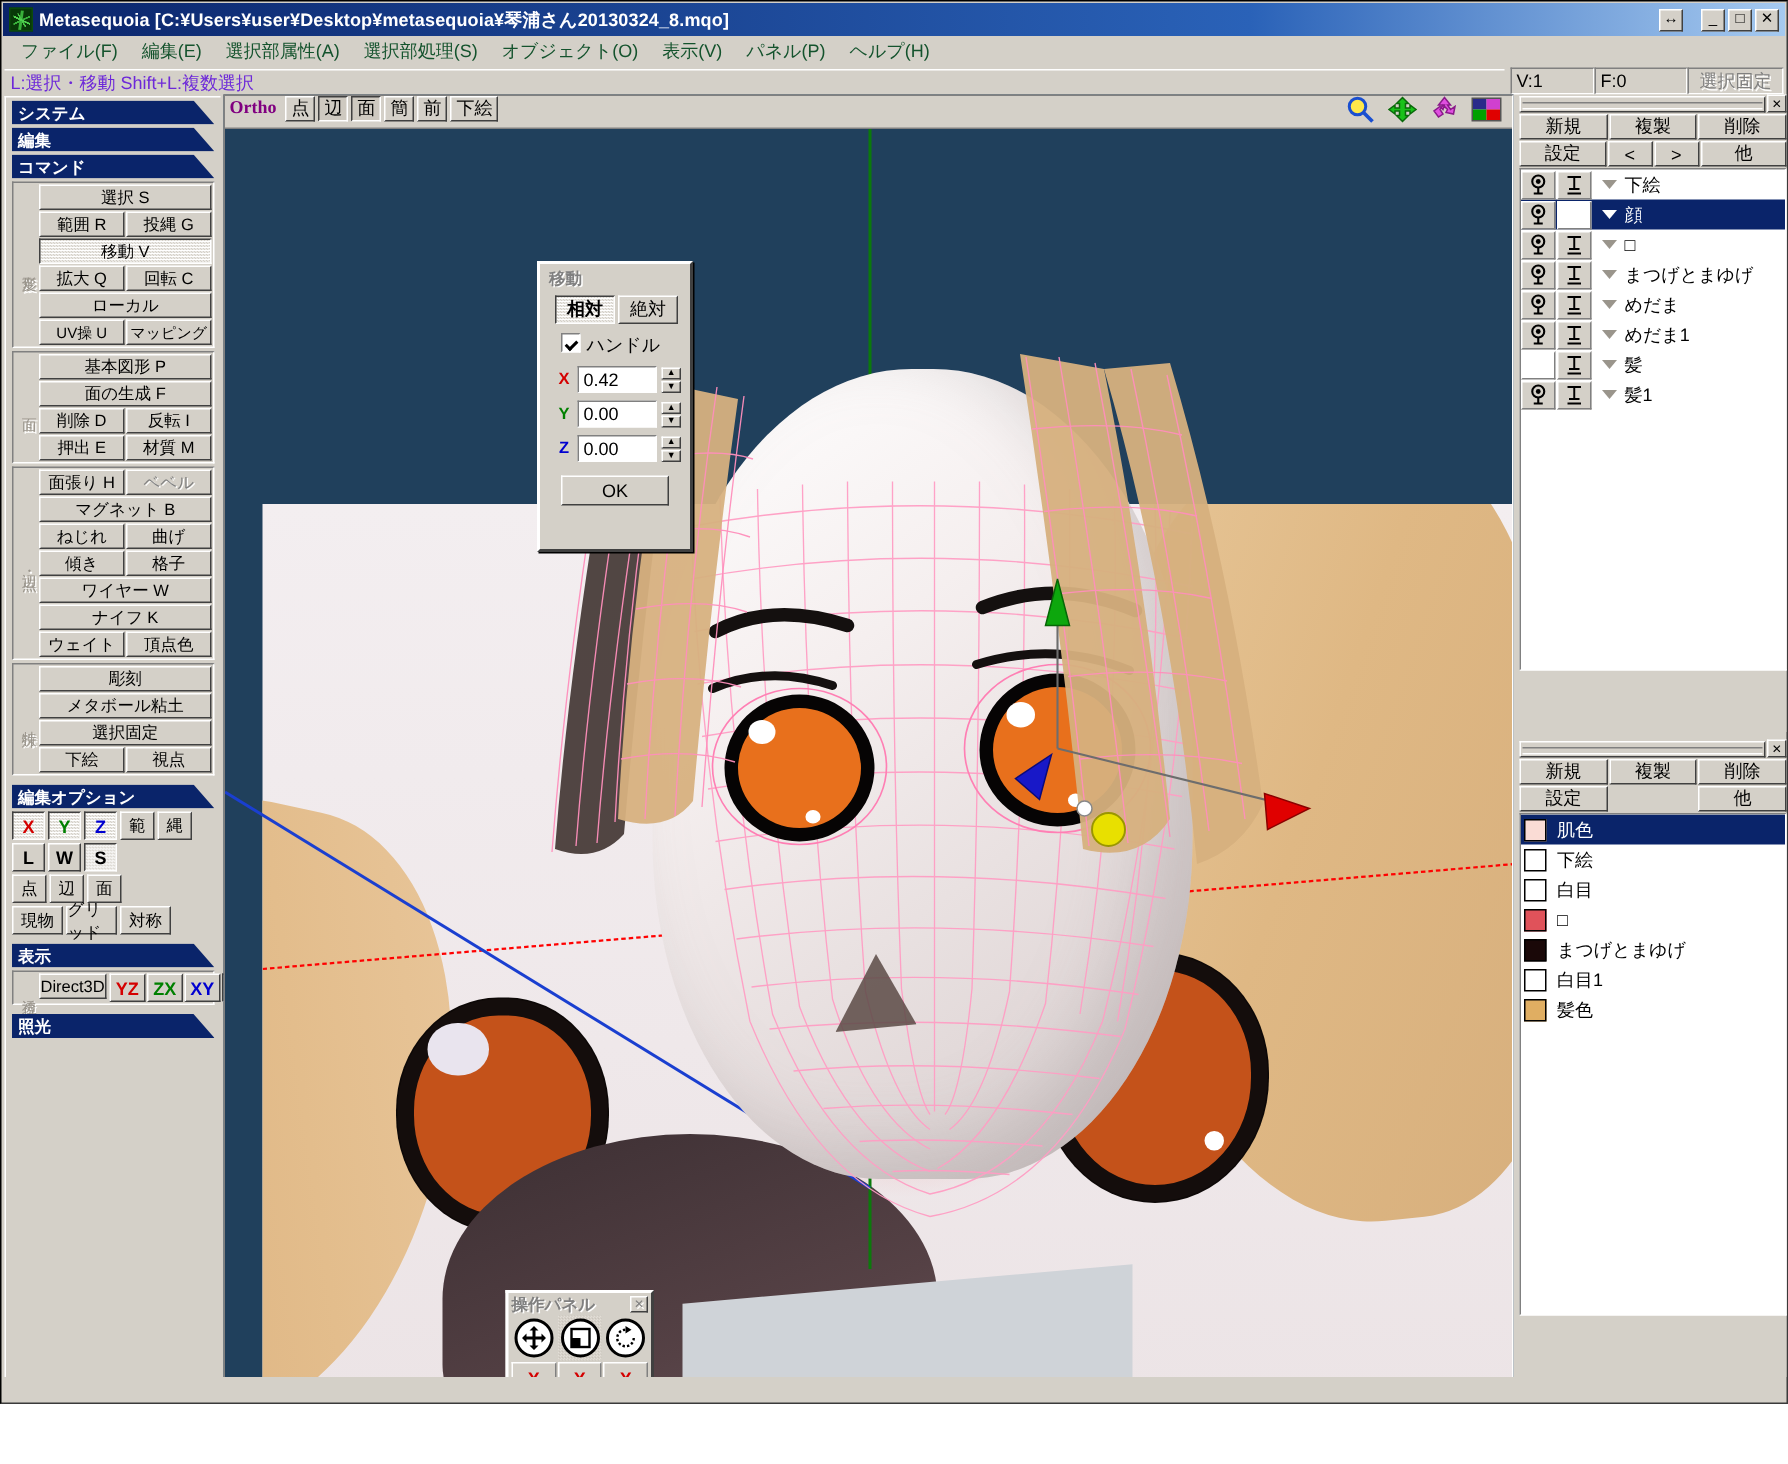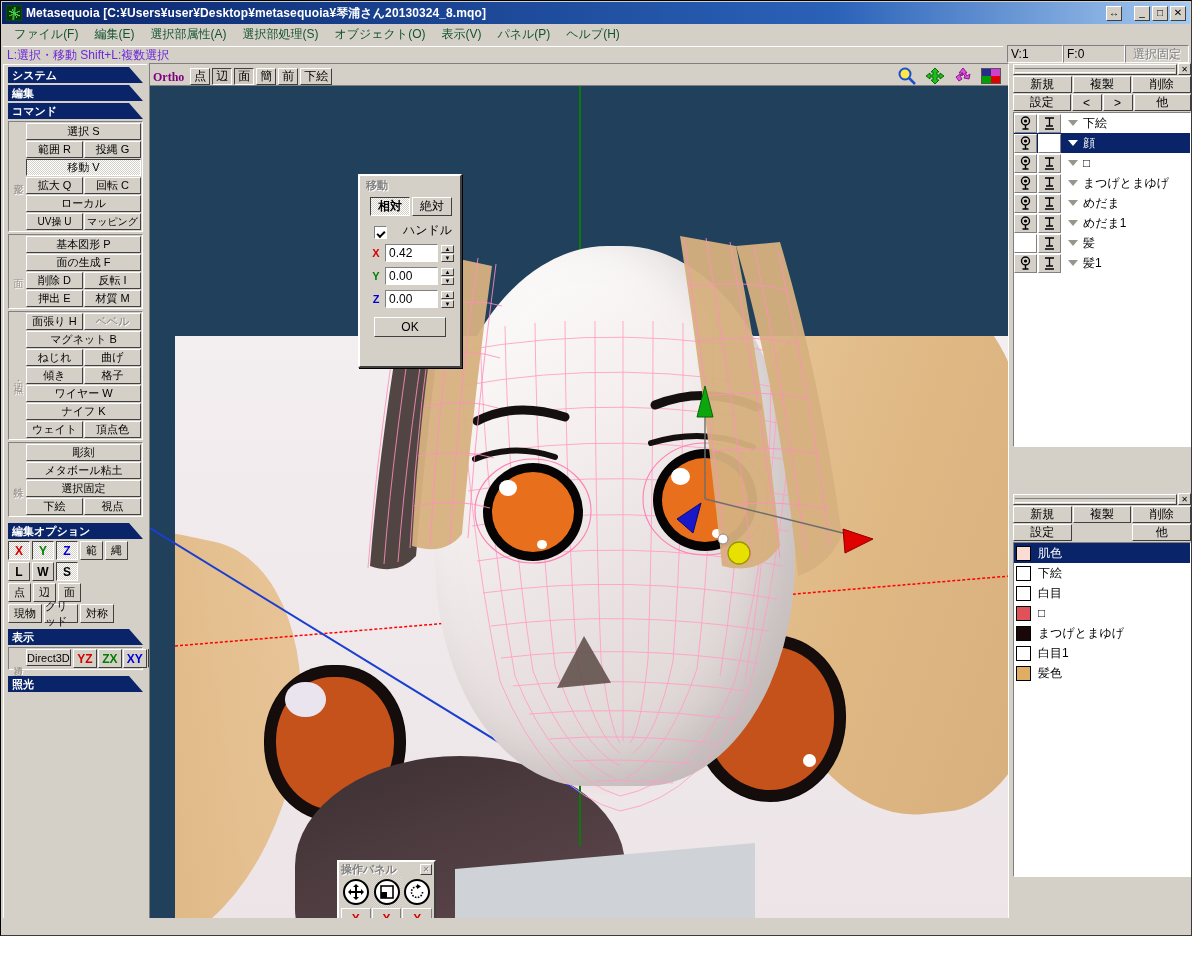--- a/index.html
+++ b/index.html
@@ -188,21 +188,21 @@
     position: absolute; left: 148px; top: 62px;
     width: 860px; height: 856px;
     border: 1px solid #808080;
     border-right-color: #fff; border-bottom-color: #fff;
     background: #1d3a52;
   }
   .vp-toolbar {
     position: absolute; left: 0; top: 0;
     width: 858px; height: 22px;
     background: #d4d0c8;
-    display: flex; align-items: flex-end; gap: 2px;
+    display: flex; align-items: flex-start; gap: 2px;
     padding: 0 3px;
     border-bottom: 1px solid #808080;
   }
   .ortho-label {
     color: #800080; font-weight: bold; font-size: 12px;
     margin-right: 4px; font-family: "Liberation Serif", serif;
   }
   .vbtn {
     min-width: 20px; height: 17px; padding: 0 3px;
     background: #d4d0c8;
@@ -349,21 +349,21 @@
     background: #d4d0c8;
     border: 1px solid #fff;
     border-right-color: #404040; border-bottom-color: #404040;
     font-size: 12px; display: flex; align-items: center; justify-content: center;
   }
   .seg.sel {
     background: repeating-conic-gradient(#d4d0c8 0% 25%, #ffffff 0% 50%) 0 0/2px 2px;
     border: 1px solid #404040; border-right-color: #fff; border-bottom-color: #fff;
     font-weight: bold;
   }
-  .chk-row { display: flex; align-items: flex-end; gap: 16px; margin: 6px 0 0 14px; font-size: 12px; }
+  .chk-row { display: flex; align-items: flex-start; gap: 4px; margin: 6px 0 0 14px; font-size: 12px; }
   .chkbox {
     width: 13px; height: 13px; background: #fff;
     border: 1px solid #808080; border-right-color: #fff; border-bottom-color: #fff;
     position: relative;
   }
   .chkbox.on::after {
     content: ""; position: absolute; left: 2px; top: 4px;
     width: 6px; height: 3px; border-left: 2px solid #000; border-bottom: 2px solid #000;
     transform: rotate(-45deg);
   }

